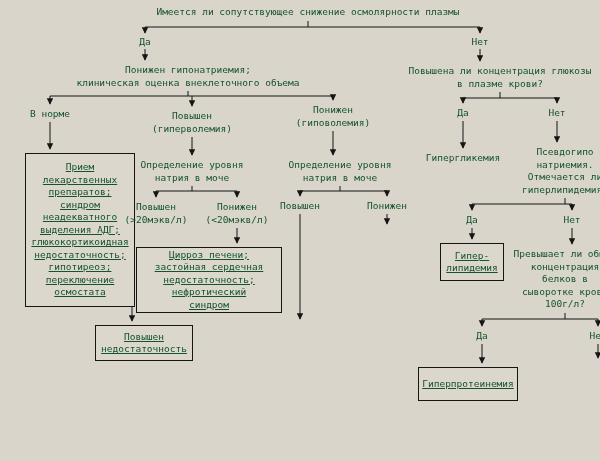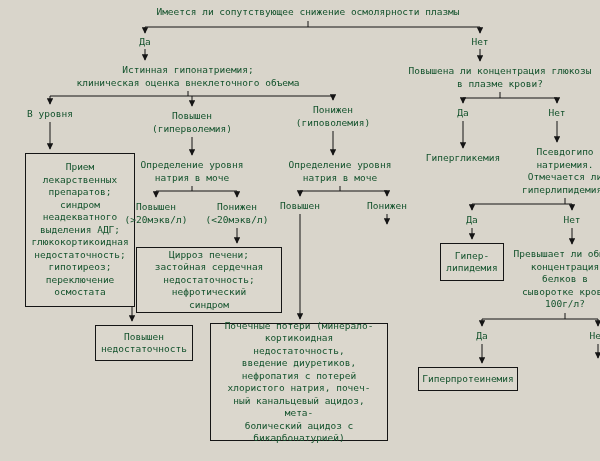--- a/index.html
+++ b/index.html
@@ -8,21 +8,21 @@
     position:relative; width:600px; height:461px; background:#d9d5cb;
     font-family:"DejaVu Sans Mono","Liberation Mono",monospace;
     color:#14532d; overflow:hidden;margin-left:20px;
   }
   .node {
     position:absolute; font-size:9.5px; line-height:12.5px;
     text-align:center; white-space:pre-line;
   }
   .box {
     border:1px solid #151515; display:flex; align-items:center;
-    justify-content:center; padding:10px; background:#dbd7cd;
+    justify-content:center; padding:16px; background:#dbd7cd;text-decoration:underline;
   }
   svg.wires { position:absolute; left:0; top:0; }
 </style>
 </head>
 <body>
 
 <div class="canvas">
 
   <svg class="wires" width="600" height="461" viewBox="0 0 600 461">
     <defs>
@@ -63,24 +63,24 @@
       <path d="M462,344V363" marker-end="url(#arw)"></path>
       <path d="M578,344V358" marker-end="url(#arw)"></path>
     </g>
   </svg>
 
   <div class="node" style="left:108px;top:6px;width:360px">Имеется ли сопутствующее снижение осмолярности плазмы</div>
 
   <div class="node" style="left:105px;top:36px;width:40px">Да</div>
   <div class="node" style="left:440px;top:36px;width:40px">Нет</div>
 
-  <div class="node" style="left:48px;top:64px;width:240px">Истинная гипонатриемия;
+  <div class="node" style="left:48px;top:64px;width:240px">Понижен гипонатриемия;
 клиническая оценка внеклеточного объема</div>
 
-  <div class="node" style="left:4px;top:108px;width:52px">В уровня</div>
+  <div class="node" style="left:4px;top:108px;width:52px">В норме</div>
   <div class="node" style="left:128px;top:110px;width:88px">Повышен
 (гиперволемия)</div>
   <div class="node" style="left:269px;top:104px;width:88px">Понижен
 (гиповолемия)</div>
 
   <div class="node box" style="left:5px;top:153px;width:110px;height:154px">Прием
 лекарственных
 препаратов;
 синдром
 неадекватного
@@ -108,28 +108,20 @@
 нефротический
 синдром</div>
 
   <div class="node" style="left:265px;top:159px;width:110px">Определение уровня
 натрия в моче</div>
 
   <div class="node" style="left:252px;top:200px;width:56px">Повышен</div>
   <div class="node" style="left:339px;top:200px;width:56px">Понижен</div>
 
 
-  <div class="node box" style="left:190px;top:323px;width:178px;height:118px">Почечные потери (минерало-
-кортикоидная недостаточность,
-введение диуретиков,
-нефропатия с потерей
-хлористого натрия, почеч-
-ный канальцевый ацидоз, мета-
-болический ацидоз с
-бикарбонатурией)</div>
 
   <div class="node" style="left:380px;top:65px;width:200px">Повышена ли концентрация глюкозы
 в плазме крови?</div>
 
   <div class="node" style="left:425px;top:107px;width:36px">Да</div>
   <div class="node" style="left:519px;top:107px;width:36px">Нет</div>
 
   <div class="node" style="left:493px;top:146px;width:104px">Псевдогипо
 натриемия.
 Отмечается ли

